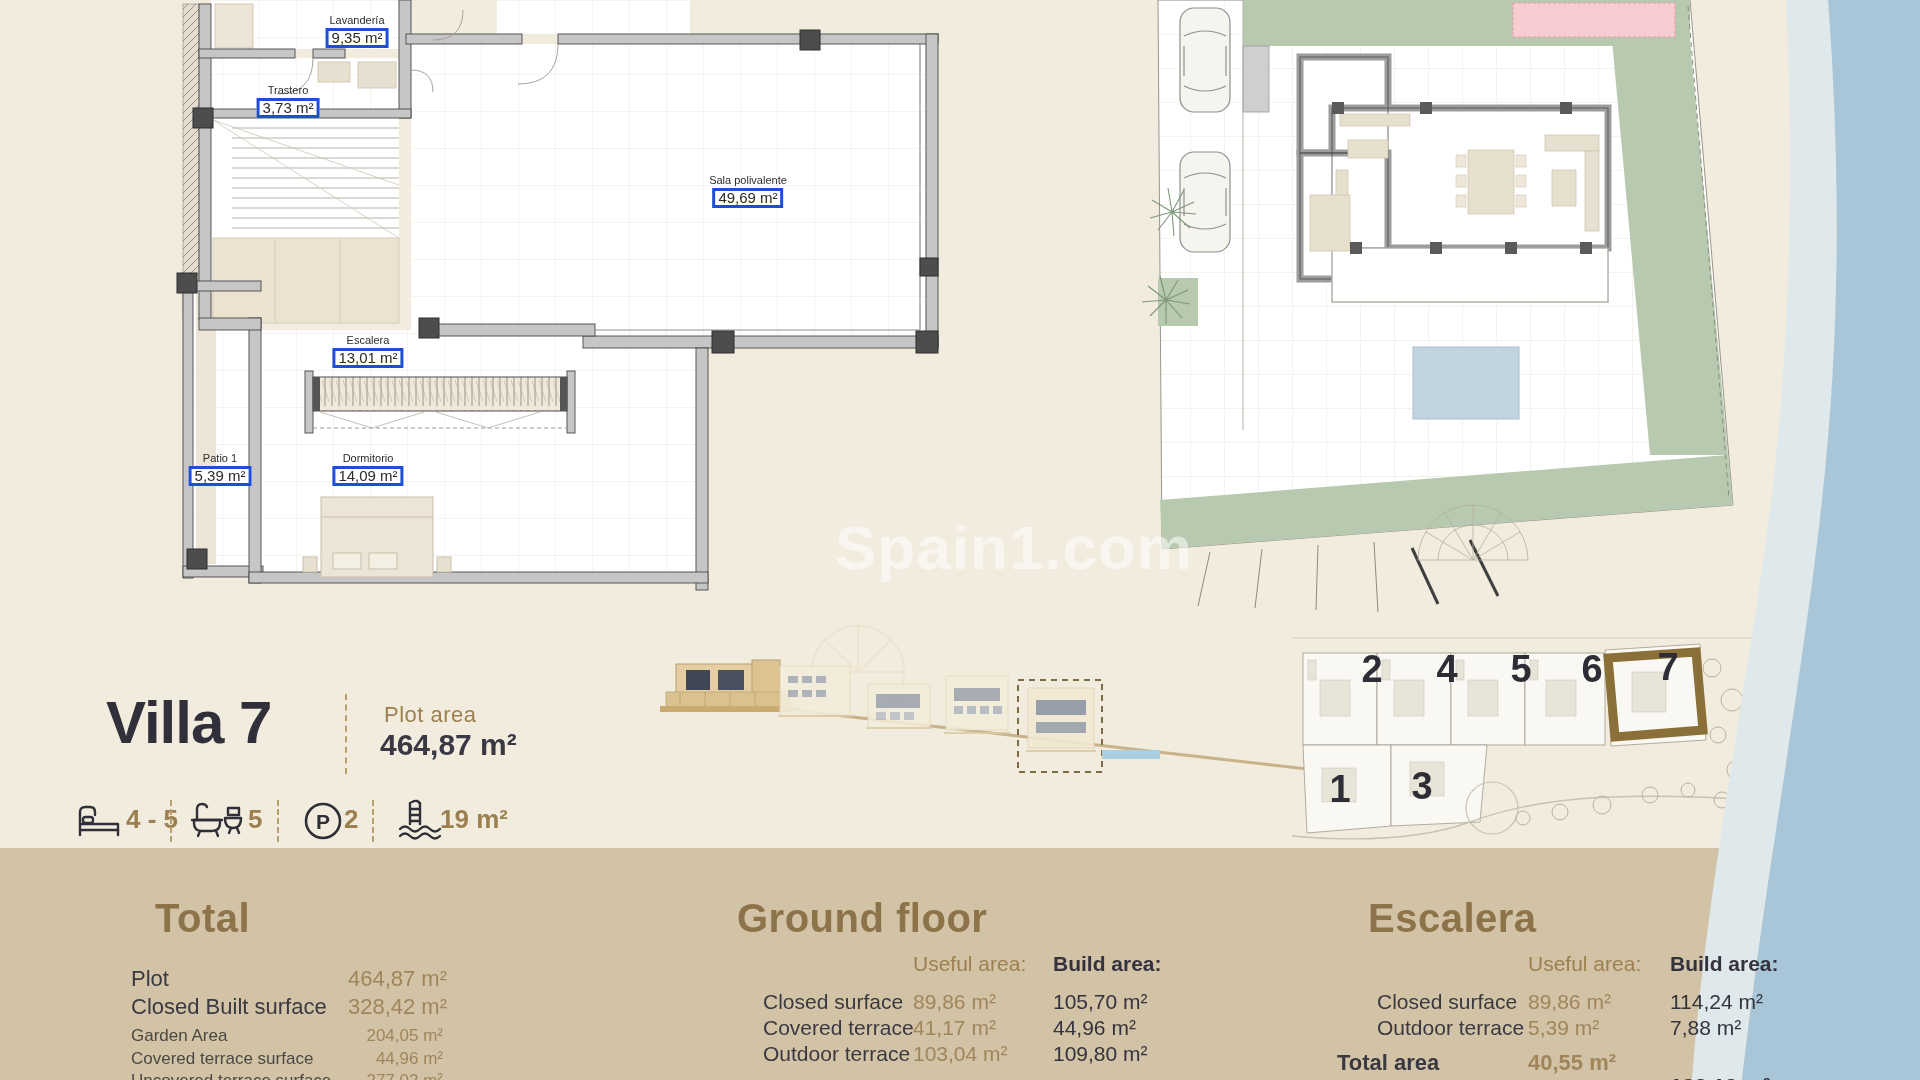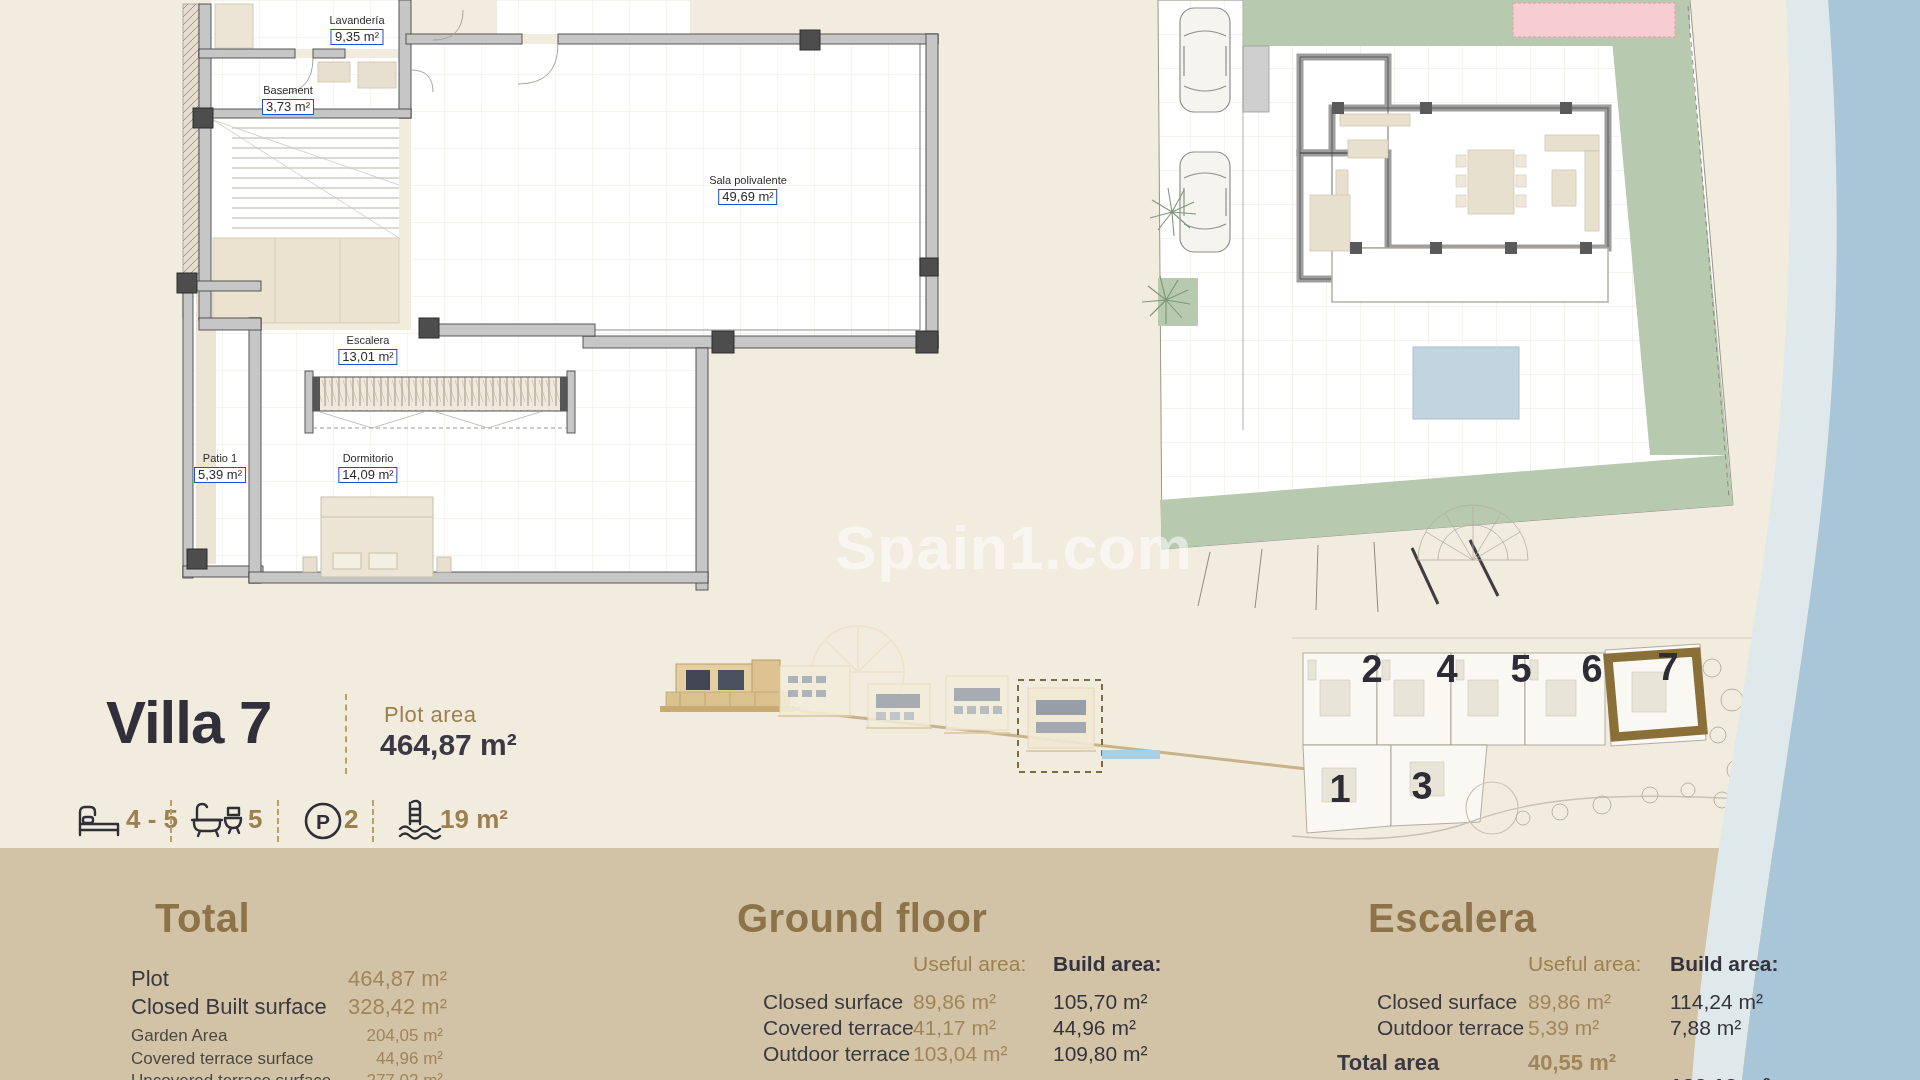--- a/index.html
+++ b/index.html
@@ -9,21 +9,21 @@
   .abs{position:absolute;}
   
   .villa-title{font-size:60px;font-weight:700;letter-spacing:-1px;color:#31303a;}
   .plot-label{font-size:22px;color:#9c804f;letter-spacing:.5px;}
   .plot-value{font-size:30px;font-weight:700;color:#3a3943;}
   .vdash{border-left:2px dashed #b99f6e;}
   .feat-num{font-size:26px;font-weight:600;color:#9c804f;white-space:nowrap;}
   
   .room{transform:translate(-50%,0);text-align:center;white-space:nowrap;}
   .room .rn{font-size:11px;color:#2b2b2b;line-height:13px;}
-  .room .ra{display:inline-block;font-size:13px;color:#2b2b2b;border:1px solid #1d4ed8;
+  .room .ra{display:inline-block;font-size:15px;color:#2b2b2b;border:3px solid #1d4ed8;
             background:#fff;padding:0 3px;line-height:14px;margin-top:1px;}
   
   .plotnum{transform:translate(-50%,0);font-size:38px;font-weight:700;color:#2e2d36;}
   
   .wm{font-size:62px;font-weight:700;color:rgba(255,255,255,.55);letter-spacing:1px;}
   
   .sec-title{font-size:40px;font-weight:700;color:#8d7349;letter-spacing:.5px;}
   .lbl{font-size:21px;color:#3a3940;white-space:nowrap;}
   .lbl-sm{font-size:17px;color:#4a4842;white-space:nowrap;}
   .gold{color:#a0855a;}
@@ -326,21 +326,21 @@
   </g>
 </svg>
 
 <div class="abs wm" style="left:835px;top:512px;">Spain1.com</div>
 
 <div class="abs room" style="left:357px;top:14px;">
   <div class="rn">Lavandería</div>
   <div class="ra">9,35 m²</div>
 </div>
 <div class="abs room" style="left:288px;top:84px;">
-  <div class="rn">Basement</div>
+  <div class="rn">Trastero</div>
   <div class="ra">3,73 m²</div>
 </div>
 <div class="abs room" style="left:748px;top:174px;">
   <div class="rn">Sala polivalente</div>
   <div class="ra">49,69 m²</div>
 </div>
 <div class="abs room" style="left:368px;top:334px;">
   <div class="rn">Escalera</div>
   <div class="ra">13,01 m²</div>
 </div>

